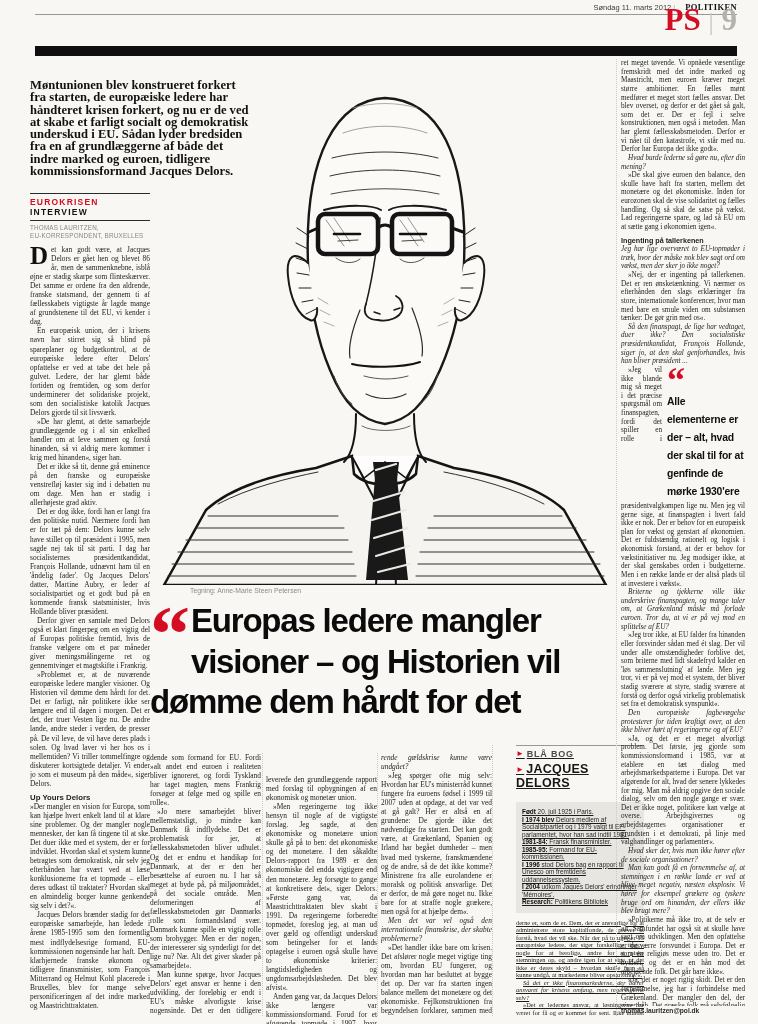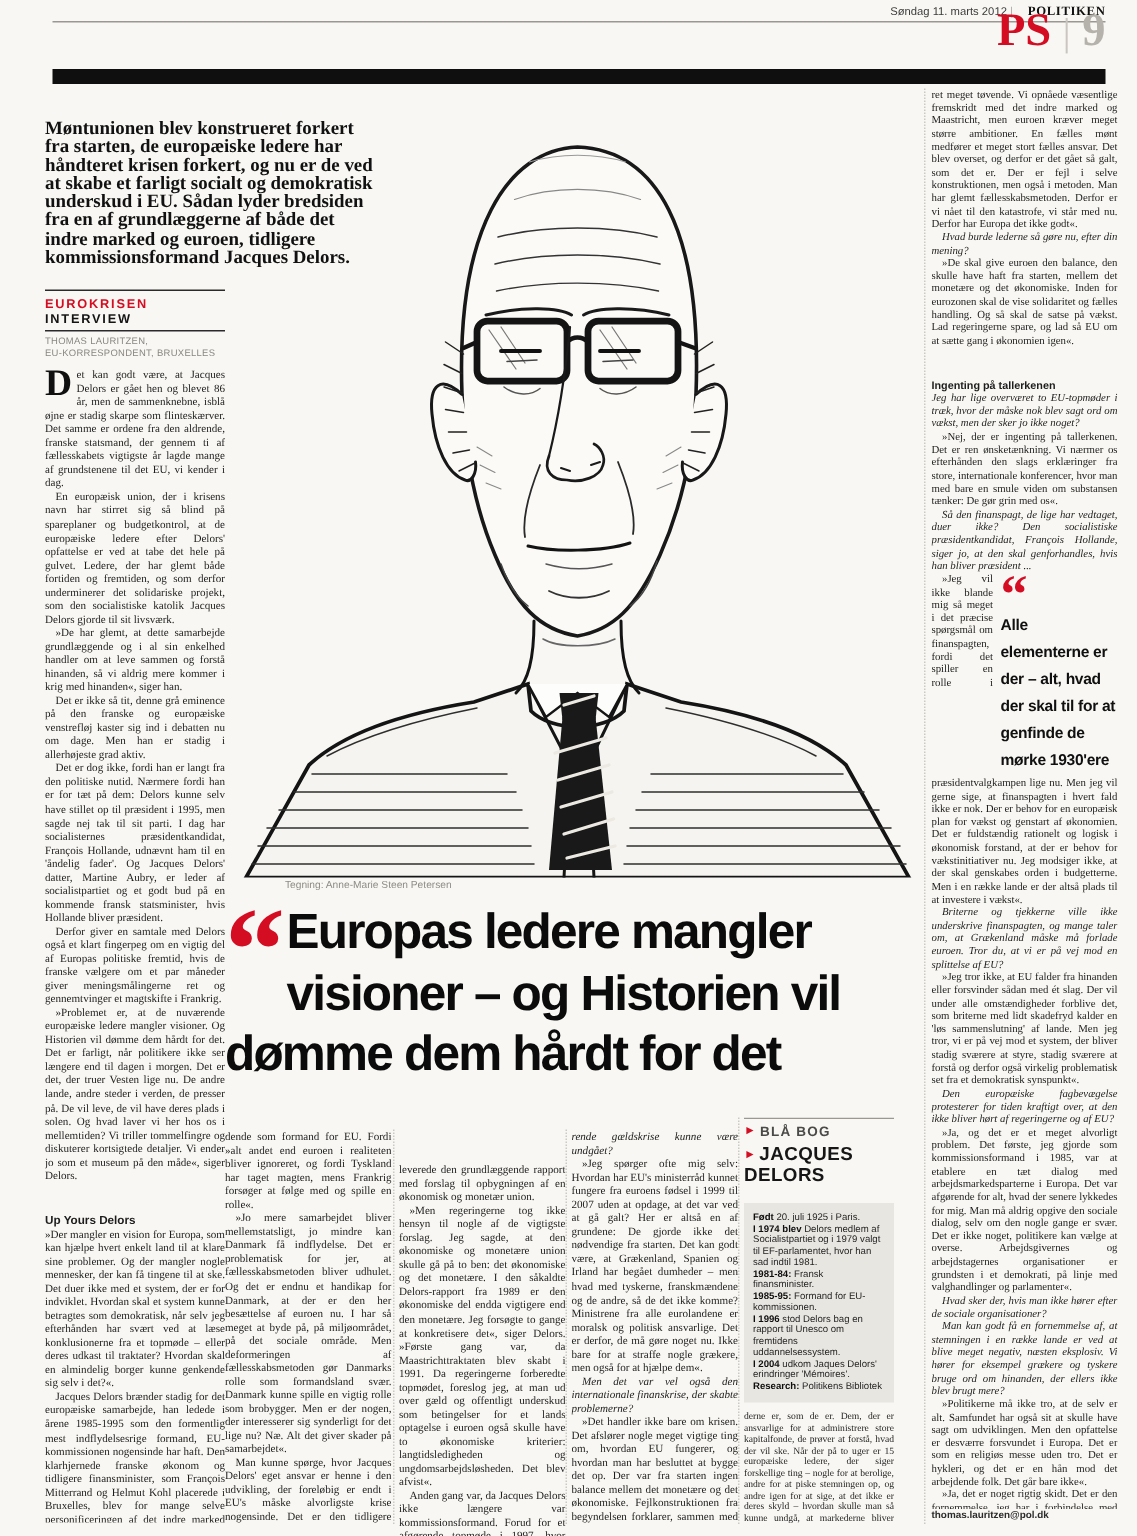--- a/index.html
+++ b/index.html
@@ -26,29 +26,29 @@
   .kick-genre{font-weight:bold;font-size:8.5px;letter-spacing:1.2px;color:#141414;}
   .byline{position:absolute;left:30px;top:220px;width:120px;border-top:1px solid #2a2a2a;
           padding-top:3px;font-family:"Liberation Sans",sans-serif;font-size:6.3px;
           line-height:7.6px;color:#8a8781;letter-spacing:.2px;}
   
   .col{position:absolute;overflow:hidden;}
   #col1{left:30px;top:245px;width:120px;height:770px;}
   #col2{left:150px;top:753px;width:111px;height:263px;}
   #col3{left:266px;top:775px;width:111px;height:263px;}
   #col4{left:381px;top:753px;width:111px;height:263px;}
-  #col5{left:496px;top:745px;width:100px;height:271px;}
+  #col5{left:516px;top:745px;width:128px;height:271px;text-decoration:underline;}
   #col6{left:621px;top:59px;width:124px;height:947px;}
   .b{margin:0;font-size:7.4px;line-height:9.05px;text-align:justify;text-indent:7px;}
   #col6 .b{font-size:7.2px;line-height:8.62px;}
   #col5 .b{font-size:6.4px;line-height:7.5px;}
   .first{text-indent:0;}
   .qa{font-style:italic;}
   .sub{font-family:"Liberation Sans",sans-serif;font-weight:bold;font-size:7.8px;
-       line-height:9px;text-indent:0;text-align:left;margin-top:21px;}
+       line-height:9px;text-indent:0;text-align:left;margin-top:5px;}
   .dropcap{float:left;font-weight:bold;font-size:25px;line-height:20px;padding:1px 3px 0 0;color:#101010;}
   
   #ill{position:absolute;left:148px;top:58px;width:468px;height:527px;}
   .credit{position:absolute;left:190px;top:587px;font-family:"Liberation Sans",sans-serif;
           font-size:6.8px;color:#8f8c86;}
   
   .bigquote{position:absolute;left:150px;top:601px;width:466px;height:150px;overflow:hidden;}
   .bq-marks{float:left;font-weight:bold;font-size:80px;line-height:58px;color:#d40d23;
             letter-spacing:-7px;margin:4px 8px 0 0;font-family:"Liberation Serif",serif;}
   .bq-line{font-family:"Liberation Sans",sans-serif;font-weight:bold;font-size:33px;

